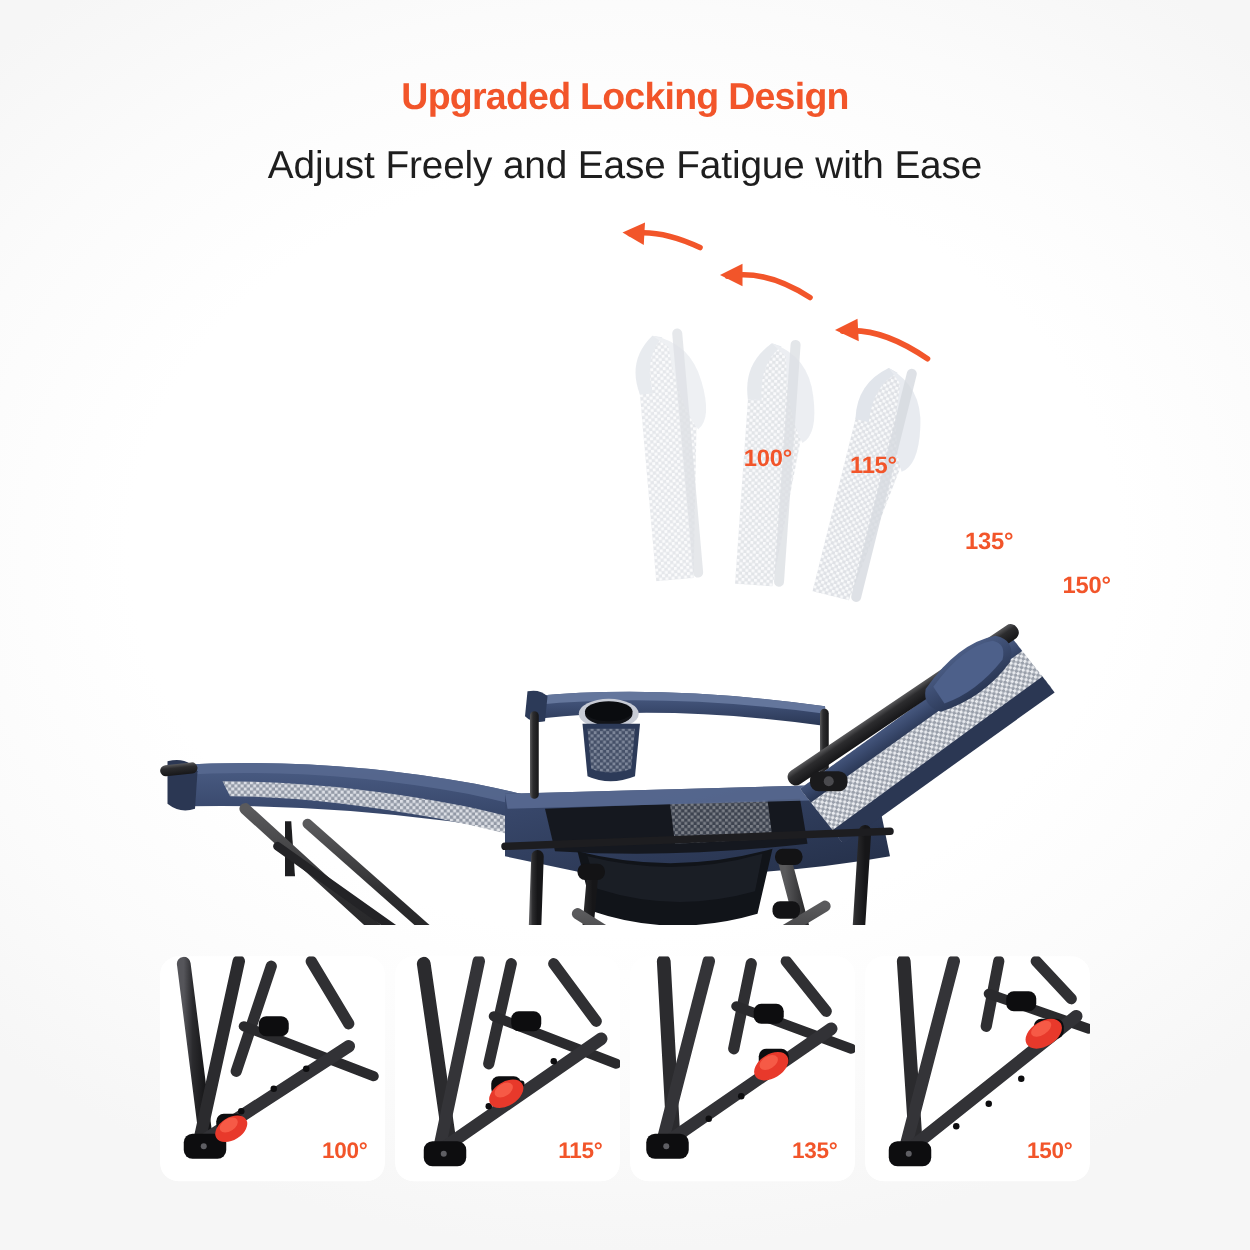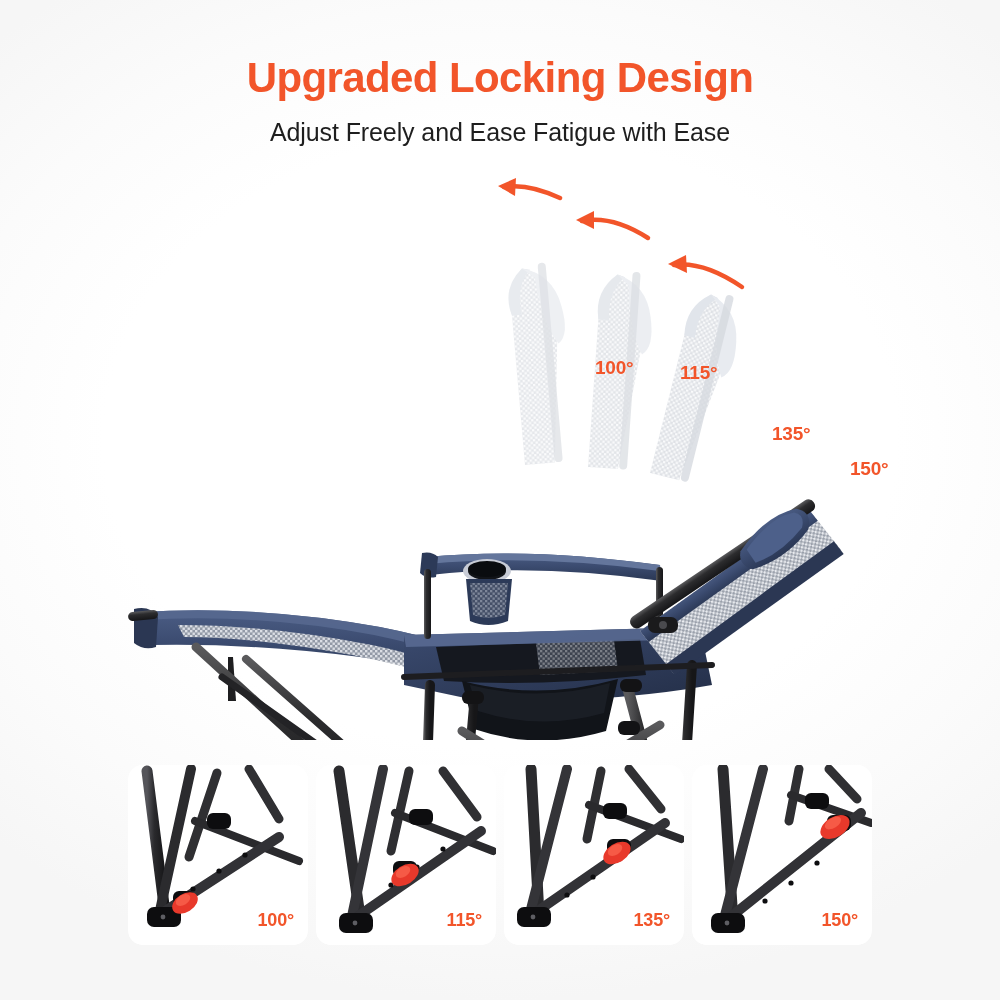--- a/index.html
+++ b/index.html
@@ -13,27 +13,27 @@
   #page{
     position:relative;width:1000px;height:1000px;
     background:
       radial-gradient(ellipse 720px 560px at 50% 44%, #ffffff 0%, #ffffff 55%, #fbfbfb 78%, #f6f6f6 100%);
   }
 
   
   .header{position:absolute;left:0;top:0;width:1000px;text-align:center;}
   .title{
     margin:0;padding-top:52px;
-    font-size:42px;line-height:52px;font-weight:bold;
+    font-size:30px;line-height:52px;font-weight:bold;
     letter-spacing:-0.6px;
     color:#f2552a;
   }
   .subtitle{
     margin:0;padding-top:12px;
-    font-size:25px;line-height:32px;font-weight:400;
+    font-size:31px;line-height:32px;font-weight:400;
     color:#1e1e1e;letter-spacing:-0.1px;
   }
 
   
   .hero{position:absolute;left:0;top:165px;width:1000px;height:575px;}
   .hero svg{display:block;width:1000px;height:575px;}
 
   .ang-label{
     position:absolute;
     font-size:19px;font-weight:bold;color:#f2552a;

